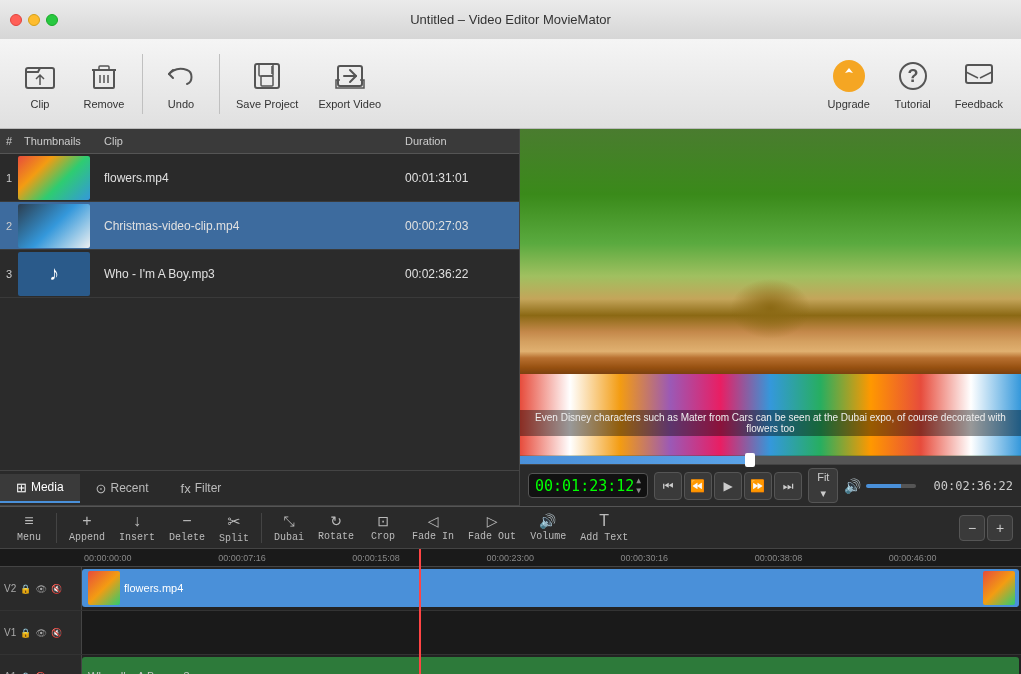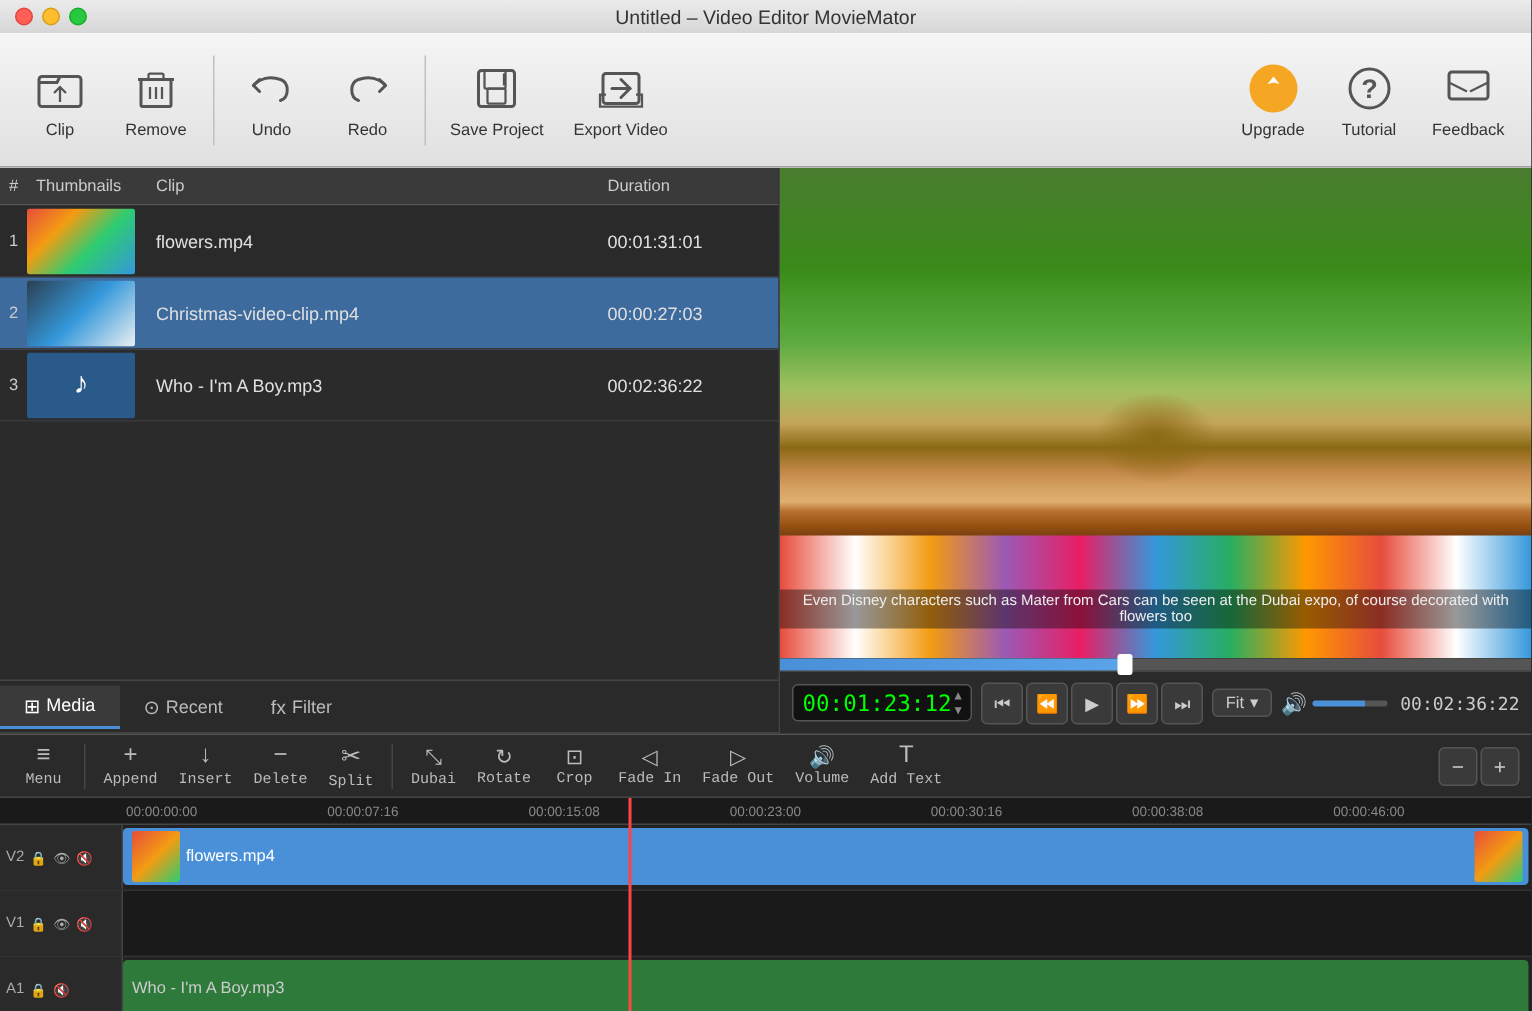--- a/index.html
+++ b/index.html
@@ -1,20 +1,20 @@
 <!DOCTYPE html>
 <html><head>
   <meta charset="utf-8">
   <style>
     * { margin: 0; padding: 0; box-sizing: border-box; }
     body { width: 1021px; height: 674px; background: #2b2b2b; font-family: -apple-system, BlinkMacSystemFont, 'Helvetica Neue', sans-serif; overflow: hidden; color: #fff; font-size: 12px; }
 
     
     .title-bar {
-      height: 22px;
+      height: 39px;
       background: linear-gradient(to bottom, #ebebeb, #d6d6d6);
       display: flex;
       align-items: center;
       justify-content: center;
       position: relative;
     }
     .title-bar-title {
       font-size: 13px;
       color: #333;
       font-weight: 500;
@@ -260,20 +260,21 @@
       background: #3a3a3a;
       border: 1px solid #555;
       border-radius: 4px;
       padding: 2px 8px;
       color: #ccc;
       font-size: 11px;
       cursor: pointer;
       display: flex;
       align-items: center;
       gap: 4px;
+      flex-direction: column;
     }
     .volume-area {
       display: flex;
       align-items: center;
       gap: 4px;
     }
     .volume-slider {
       width: 50px;
       height: 4px;
       background: linear-gradient(to right, #4a90d9 70%, #555 70%);
@@ -532,29 +533,20 @@
     </div>
     <div class="toolbar-divider"></div>
     <div class="toolbar-item">
       <div class="toolbar-icon">
         <svg width="32" height="32" viewBox="0 0 32 32" fill="none">
           <path d="M8 10 L4 14 L8 18" fill="none" stroke="#555" stroke-width="2" stroke-linecap="round" stroke-linejoin="round"></path>
           <path d="M4 14 C4 14 10 6 22 10 C28 12 28 22 22 24" fill="none" stroke="#555" stroke-width="2" stroke-linecap="round"></path>
         </svg>
       </div>
       <span class="toolbar-label">Undo</span>
-    </div>
-    <div class="toolbar-item">
-      <div class="toolbar-icon">
-        <svg width="32" height="32" viewBox="0 0 32 32" fill="none">
-          <path d="M24 10 L28 14 L24 18" fill="none" stroke="#555" stroke-width="2" stroke-linecap="round" stroke-linejoin="round"></path>
-          <path d="M28 14 C28 14 22 6 10 10 C4 12 4 22 10 24" fill="none" stroke="#555" stroke-width="2" stroke-linecap="round"></path>
-        </svg>
-      </div>
-      <span class="toolbar-label">Redo</span>
     </div>
     <div class="toolbar-divider"></div>
     <div class="toolbar-item">
       <div class="toolbar-icon">
         <svg width="32" height="32" viewBox="0 0 32 32" fill="none">
           <rect x="4" y="4" width="24" height="24" rx="2" fill="none" stroke="#555" stroke-width="2"></rect>
           <rect x="8" y="4" width="14" height="12" rx="1" fill="none" stroke="#555" stroke-width="1.5"></rect>
           <rect x="10" y="16" width="12" height="10" rx="1" fill="none" stroke="#555" stroke-width="1.5"></rect>
           <line x1="21" y1="6" x2="21" y2="14" stroke="#555" stroke-width="1.5"></line>
         </svg>

